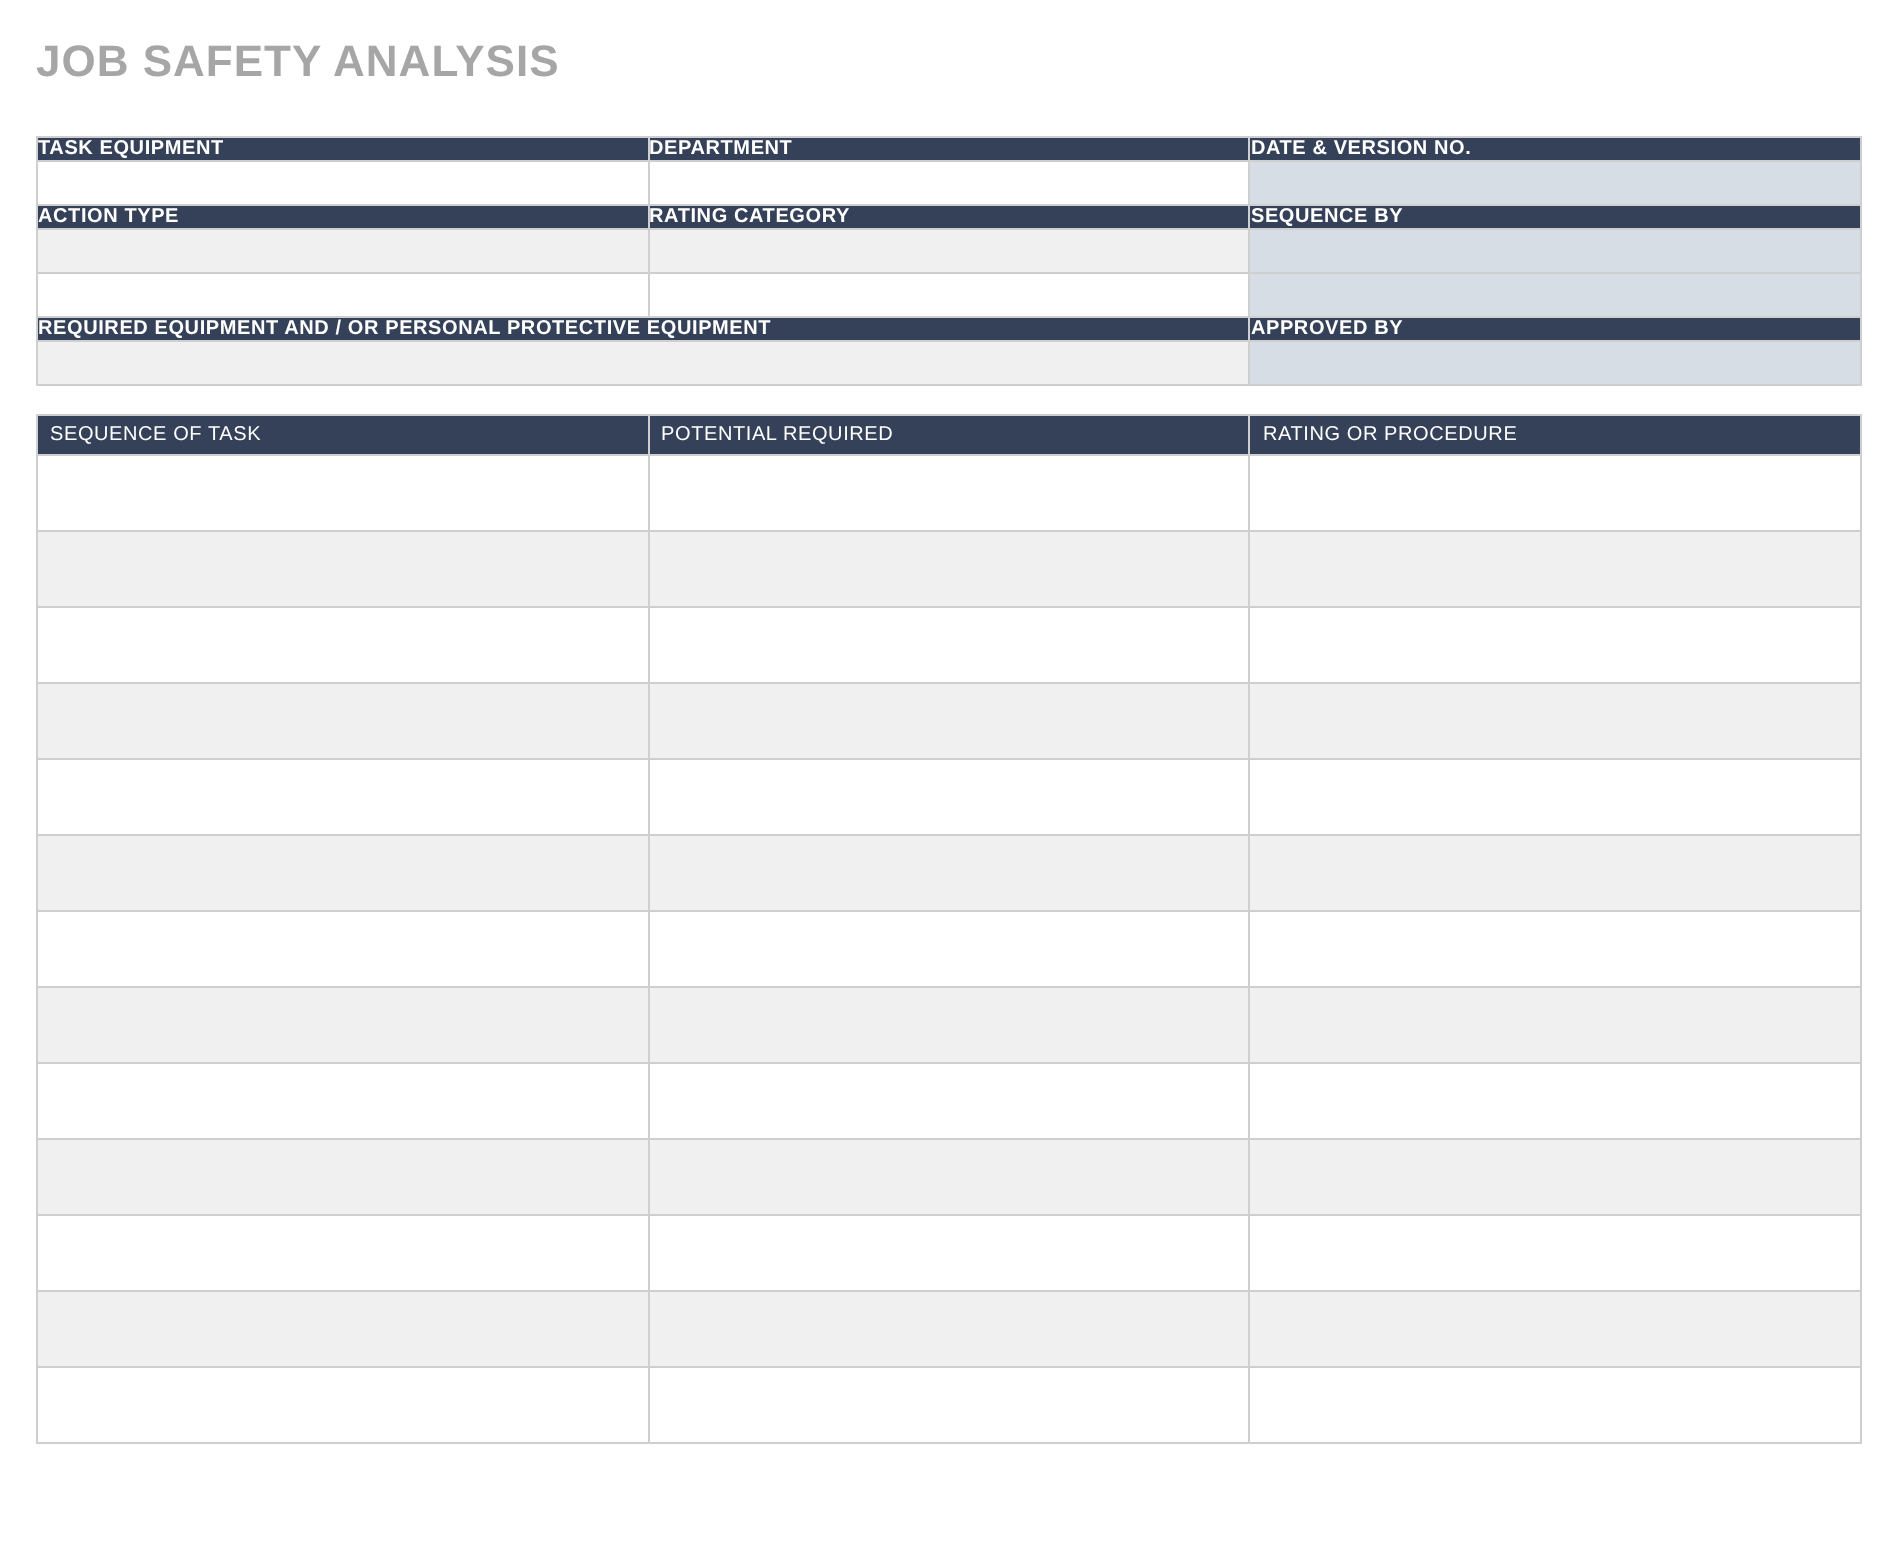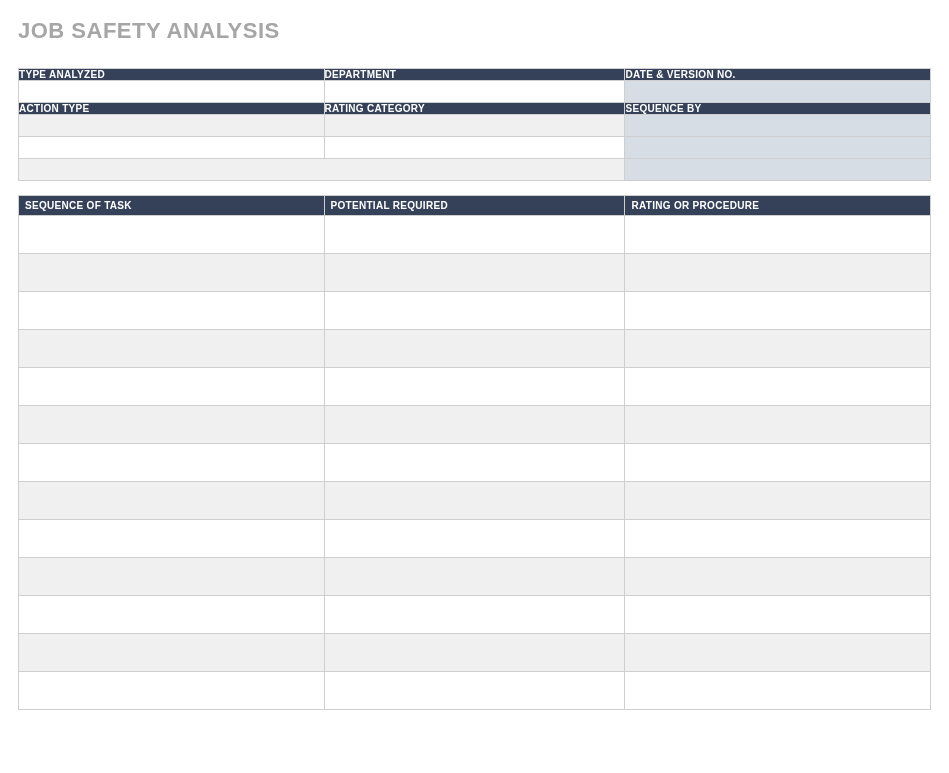--- a/index.html
+++ b/index.html
@@ -56,21 +56,21 @@
 
   .seq-table {
     width: 100%;
     border-collapse: collapse;
     table-layout: fixed;
   }
   .seq-table th {
     background: #354158;
     color: #ffffff;
     font-size: 10px;
-    font-weight: bold;
+    font-weight: normal;
     text-align: left;
     padding: 4px 6px;
     border: 1px solid #cfcfcf;
     letter-spacing: 0.3px;
   }
   .seq-table td {
     border: 1px solid #cfcfcf;
     height: 38px;
     padding: 4px 6px;
     font-size: 11px;
@@ -84,21 +84,21 @@
 <div class="title">JOB SAFETY ANALYSIS</div>
 
 <table class="info-table">
   <colgroup>
     <col style="width:33.5%">
     <col style="width:33%">
     <col style="width:33.5%">
   </colgroup>
   <tbody>
       <tr>
-    <td class="hdr">TYPE ANALYZED</td>
+    <td class="hdr">TASK EQUIPMENT</td>
     <td class="hdr">DEPARTMENT</td>
     <td class="hdr">DATE &amp; VERSION NO.</td>
   </tr>
   <tr>
     <td class="val-white"></td>
     <td class="val-white"></td>
     <td class="val-bluegray"></td>
   </tr>
   <tr>
     <td class="hdr">ACTION TYPE</td>
@@ -107,20 +107,24 @@
   </tr>
   <tr>
     <td class="val-gray"></td>
     <td class="val-gray"></td>
     <td class="val-bluegray"></td>
   </tr>
   <tr>
     <td class="val-white"></td>
     <td class="val-white"></td>
     <td class="val-bluegray"></td>
+  </tr>
+  <tr>
+    <td class="hdr" colspan="2">REQUIRED EQUIPMENT AND / OR PERSONAL PROTECTIVE EQUIPMENT</td>
+    <td class="hdr">APPROVED BY</td>
   </tr>
   <tr>
     <td class="val-gray" colspan="2"></td>
     <td class="val-bluegray"></td>
   </tr>
 </tbody>
   </table>
 
 <div class="spacer"></div>
 

